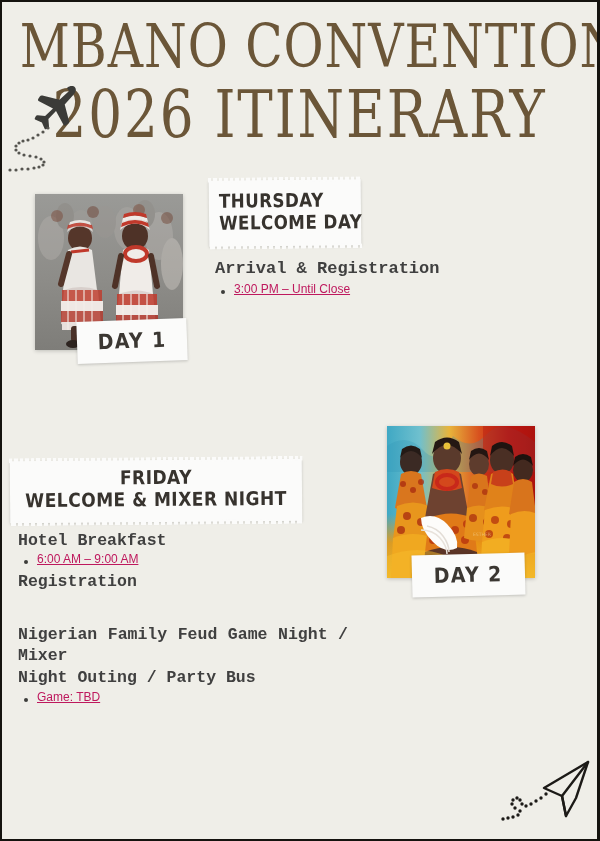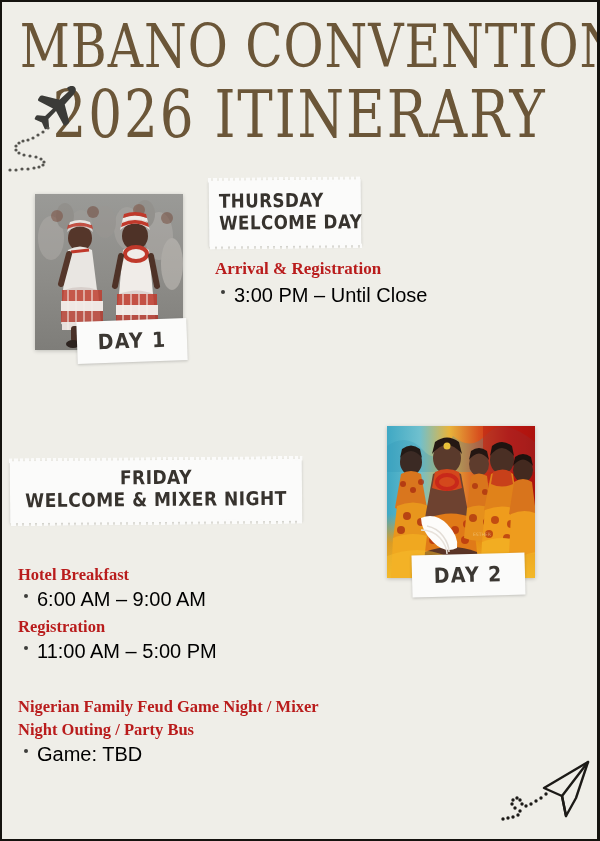--- a/index.html
+++ b/index.html
@@ -107,41 +107,42 @@
   #day2-tag{left:410px;top:552px;width:113px;height:42px;transform:rotate(-1.5deg);}
 
   
   .photo{position:absolute;overflow:hidden;box-shadow:0 1px 4px rgba(0,0,0,.2);}
   #day1-photo{left:33px;top:192px;width:148px;height:156px;}
   #day2-photo{left:385px;top:424px;width:148px;height:152px;}
 
   
   .body-col{position:absolute;color:#3a3a37;}
   .sec-head{
-    font-family:Liberation Serif, serif;
+    font-family:Liberation Mono, monospace;
     font-weight:700;font-size:16.5px;line-height:1.28;
-    color:#b91c1c;margin:0 0 1px 0;
+    color:#404040;margin:0 0 1px 0;
   }
   .sec-head.just{text-align:justify;text-align-last:left;margin-top:32px;}
   ul.bl{list-style:none;margin:0 0 3px 0;padding:0;}
   ul.bl li{
     position:relative;padding-left:19px;
-    font-size:20px;line-height:1.33;color:#000000;
+    font-size:12px;line-height:1.33;color:#be185d;
     margin-bottom:1px;
+    text-decoration:underline;
   }
   ul.bl li::before{
     content:"";position:absolute;left:6px;top:8px;
     width:4px;height:4px;border-radius:50%;background:#3d3d3a;
   }
   ul.bl li.just{text-align:justify;}
   ul.bl li.just::before{top:8px;}
 
   #thursday-body{left:213px;top:256px;width:278px;}
   #thursday-body .sec-head{font-size:17px;margin-bottom:2px;}
-  #friday-body{left:16px;top:562px;width:330px;}
+  #friday-body{left:16px;top:528px;width:330px;}
 </style>
 </head>
 <body>
 
 <div class="page">
 
   <div class="title-wrap">
     <div class="title-l1">MBANO CONVENTION</div>
     <div class="title-l2">2026 ITINERARY</div>
   </div>
@@ -392,23 +393,20 @@
     </div>
   </div>
 
   <div class="body-col" id="friday-body">
     <div class="sec-head">Hotel Breakfast</div>
     <ul class="bl">
       <li>6:00 AM – 9:00 AM</li>
     </ul>
 
     <div class="sec-head">Registration</div>
-    <ul class="bl">
-      <li>11:00 AM – 5:00 PM</li>
-    </ul>
 
     <div class="sec-head just">Nigerian Family Feud Game Night / Mixer</div>
 
     <div class="sec-head">Night Outing / Party Bus</div>
     <ul class="bl">
       <li>Game: TBD</li>
     </ul>
   </div>
 
   <svg class="paperplane-deco" viewBox="0 0 96 84">

